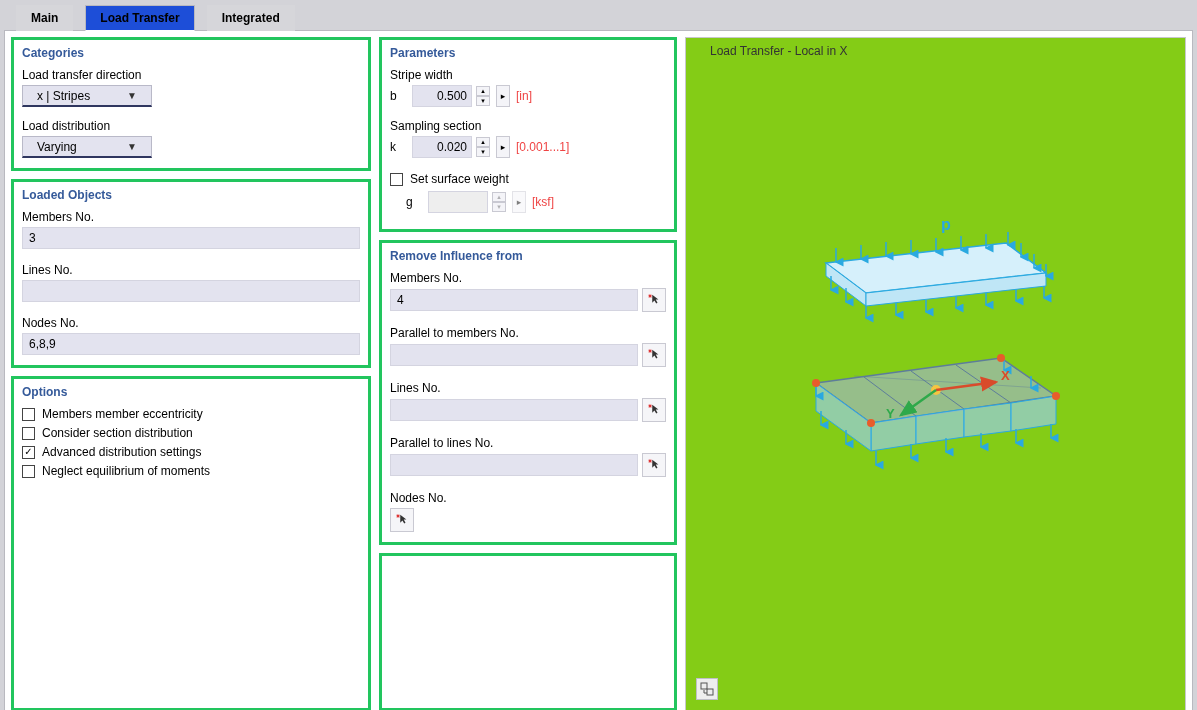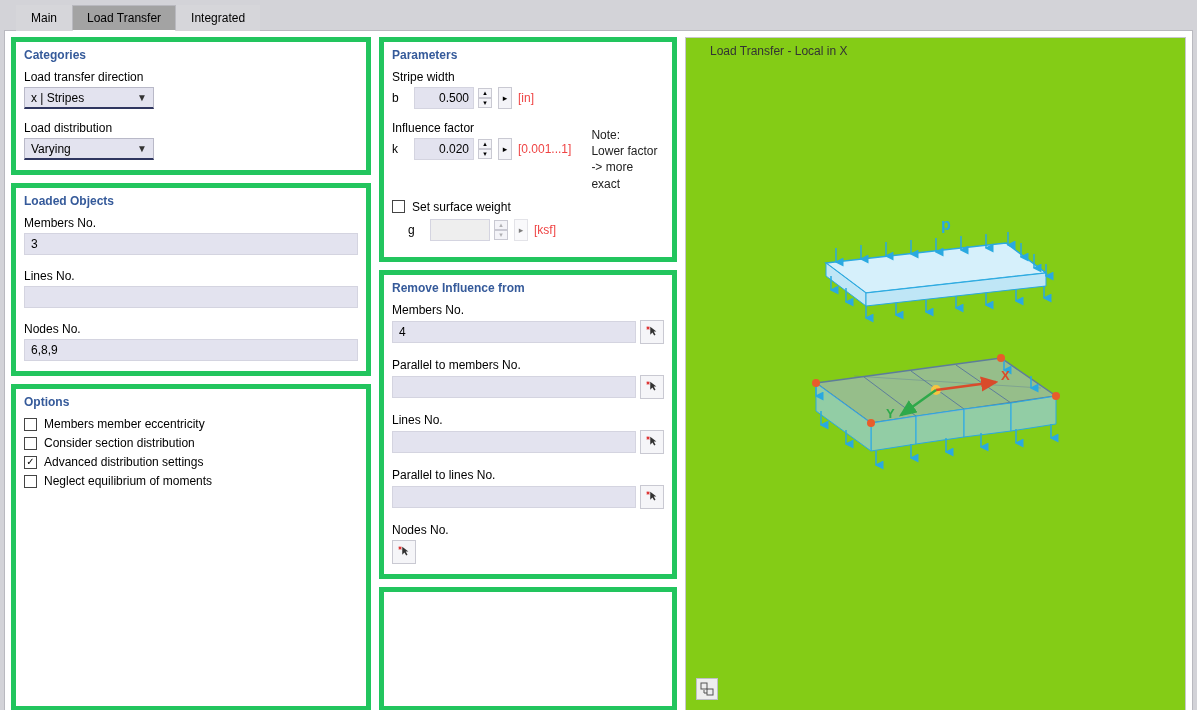--- a/index.html
+++ b/index.html
@@ -10,33 +10,34 @@
   color: #000;
   width: 1197px;
   height: 710px;
   overflow: hidden;
 }
 .app {
   padding: 4px 4px 0 4px;
 }
 .tabs {
   display: flex;
-  gap: 0;
+  gap: 12px;
   padding-left: 12px;
+  font-weight: bold;
 }
 .tab {
   padding: 5px 14px 5px 14px;
   background: #d6d6da;
   border: 1px solid transparent;
   cursor: pointer;
   position: relative;
   top: 1px;
 }
 .tab.active {
-  background: #a3a3a3;
+  background: #1d4ed8;
   border: 1px solid #b9b9bf;
   border-bottom: 1px solid #fff;
   z-index: 2;
 }
 .workspace {
   display: flex;
   gap: 8px;
   background: #fff;
   border: 1px solid #b9b9bf;
   padding: 6px;
@@ -44,21 +45,21 @@
 }
 .col {
   display: flex;
   flex-direction: column;
   gap: 8px;
 }
 .col-left { width: 360px; }
 .col-mid { width: 298px; }
 .col-right { flex: 1; }
 .panel {
-  border: 5px solid #22c55e;
+  border: 3px solid #22c55e;
   background: #fff;
   padding: 6px 8px 10px 8px;
 }
 .panel-title {
   color: #355a9a;
   font-weight: 600;
   margin-bottom: 8px;
 }
 .field-label {
   margin-top: 6px;
@@ -66,21 +67,21 @@
 }
 .select {
   display: flex;
   align-items: center;
   justify-content: space-between;
   width: 130px;
   height: 22px;
   background: #e3e3ef;
   border: 1px solid #b9b9c8;
   border-bottom: 2px solid #2f365f;
-  padding: 0 6px;
+  padding: 0 14px;
   cursor: pointer;
 }
 .select .chev {
   font-size: 10px;
   color: #333;
 }
 .text-input {
   width: 100%;
   height: 22px;
   background: #e3e3ef;
@@ -276,35 +277,31 @@
           <div class="spinner">
             <button>▴</button>
             <button>▾</button>
           </div>
           <div class="play">▸</div>
           <span class="unit">[in]</span>
         </div>
 
         <div style="display:flex;align-items:flex-start;gap:20px;">
           <div style="flex:0 0 auto;">
-            <div class="field-label">Influence factor</div>
+            <div class="field-label">Sampling section</div>
             <div class="num-row">
               <span class="num-sym">k</span>
               <input class="num-input" value="0.020" style="">
               <div class="spinner">
                 <button>▴</button>
                 <button>▾</button>
               </div>
               <div class="play">▸</div>
               <span class="unit">[0.001...1]</span>
             </div>
-          </div>
-          <div class="note" style="margin-top:12px;">
-            <div>Note:</div>
-            <div>Lower factor -&gt;  more exact</div>
           </div>
         </div>
 
         <div class="checkbox-row" style="margin-top:8px;">
           <span class="checkbox"></span>
           <span>Set surface weight</span>
         </div>
         <div class="num-row" style="margin-left:16px;">
           <span class="num-sym">g</span>
           <input class="num-input disabled" disabled="" value="" style="">

